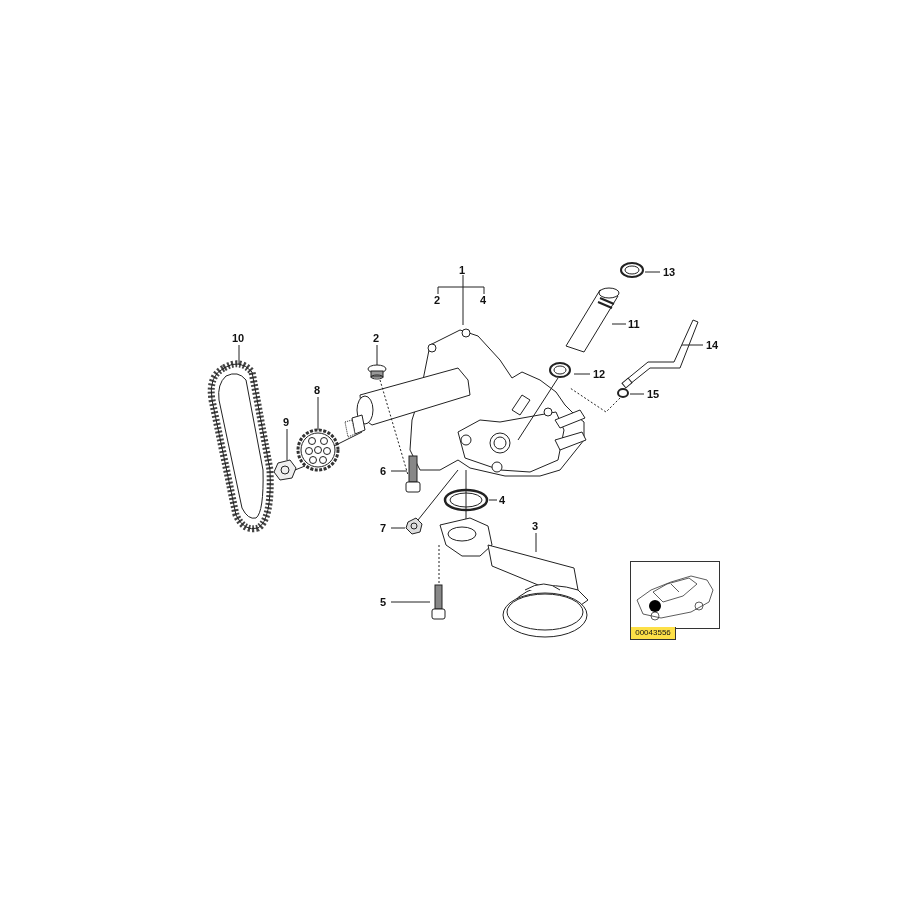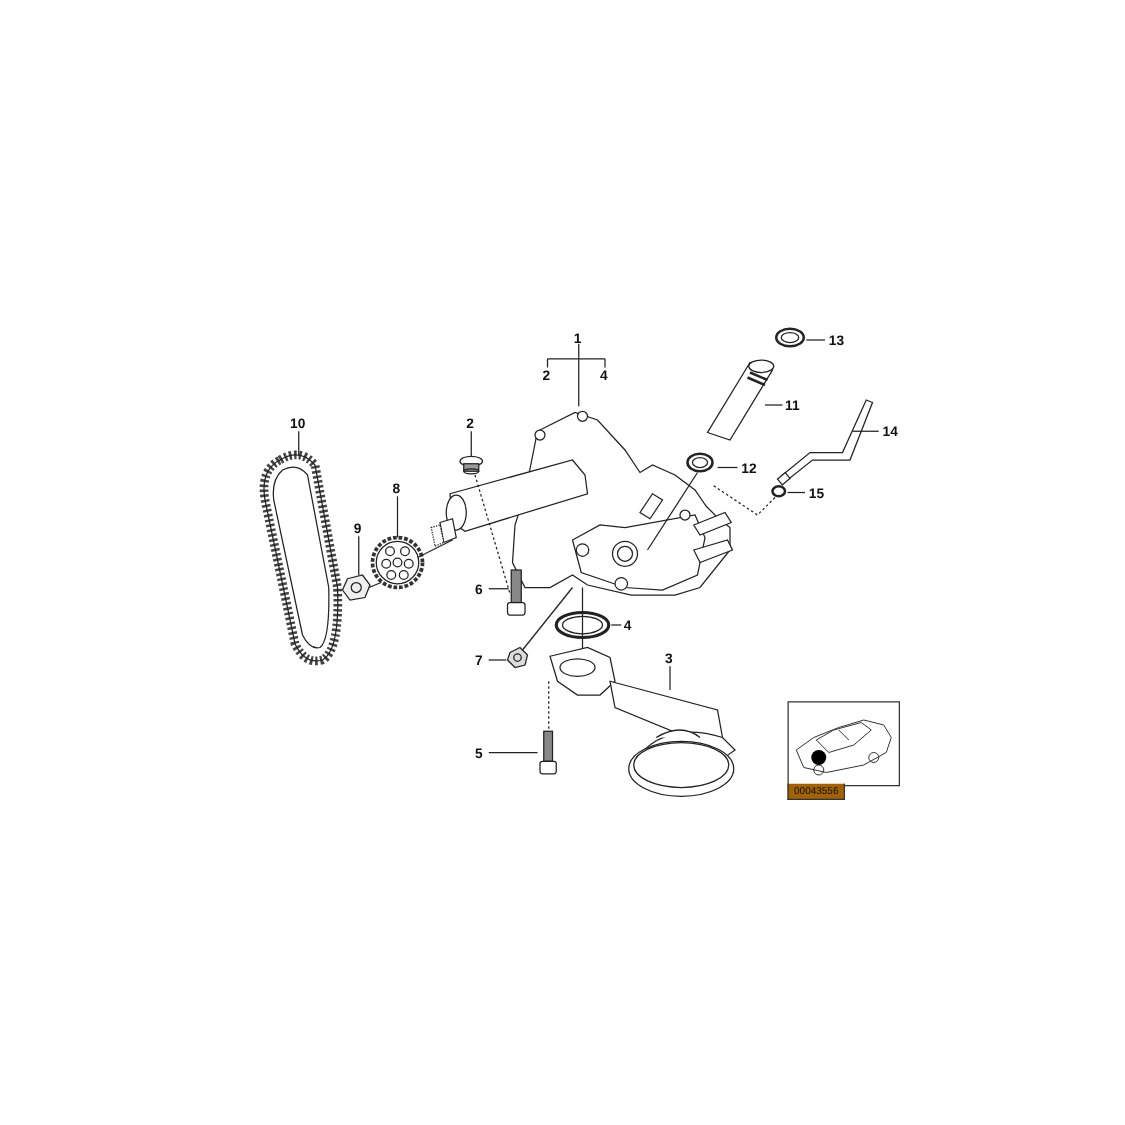--- a/index.html
+++ b/index.html
@@ -1,20 +1,20 @@
 <!DOCTYPE html>
 <html><head>
 <meta charset="utf-8">
 <style>
   html, body { margin:0; padding:0; background:#ffffff; }
   body { width:900px; height:900px; position:relative; overflow:hidden; font-family:"Liberation Sans", sans-serif; }
   #diagram { position:absolute; left:0; top:0; width:900px; height:900px; }
   .lbl { font-family:"Liberation Sans", sans-serif; font-weight:bold; font-size:11px; fill:#111; }
   .ref-box { position:absolute; left:630px; top:561px; width:88px; height:66px; border:1px solid #333; background:#fff; }
-  .ref-id { position:absolute; left:630px; top:627px; width:44px; height:12px; border:1px solid #333; border-top:none; font-family:"Liberation Sans", sans-serif; font-size:8px; line-height:12px; text-align:center; color:#111; background:#a16207; }
+  .ref-id { position:absolute; left:630px; top:627px; width:44px; height:12px; border:1px solid #333; border-top:none; font-family:"Liberation Sans", sans-serif; font-size:8px; line-height:12px; text-align:center; color:#111; background:#fde047; }
 </style>
 </head>
 <body>
 
 <svg id="diagram" viewBox="0 0 900 900" xmlns="http://www.w3.org/2000/svg">
   <g stroke="#222" stroke-width="1" fill="none">
 
     <g>
       <path d="M224 368 Q240 358 252 372 L270 470 Q272 520 258 528 Q244 532 236 515 L212 400 Q208 376 224 368 Z" stroke="#444" stroke-width="7" stroke-dasharray="2 2"></path>
       <path d="M224 368 Q240 358 252 372 L270 470 Q272 520 258 528 Q244 532 236 515 L212 400 Q208 376 224 368 Z" stroke="#222" stroke-width="1"></path>

